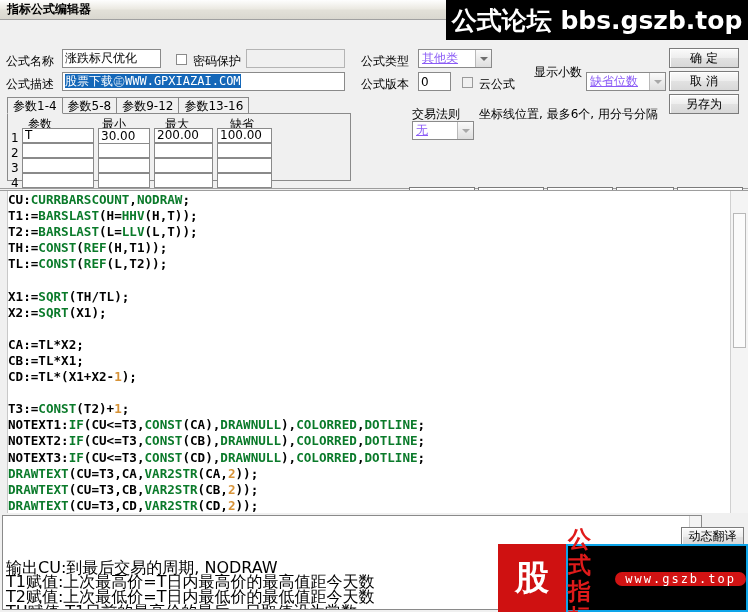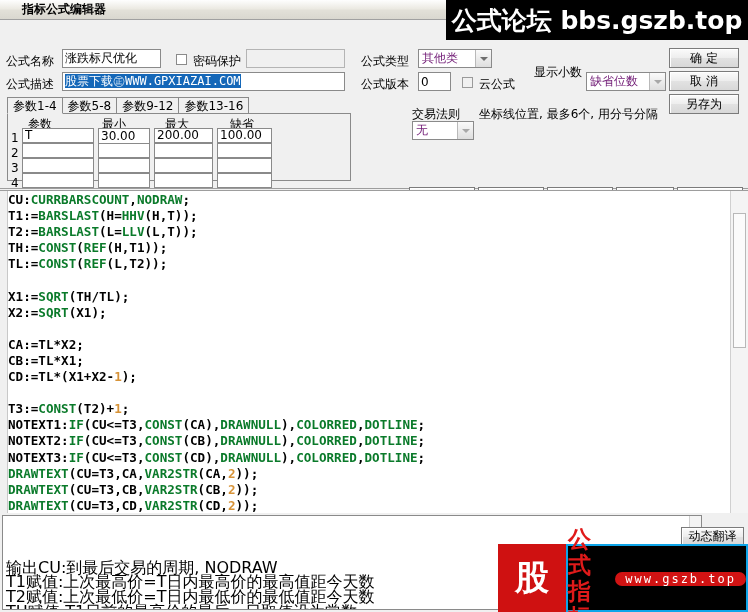--- a/index.html
+++ b/index.html
@@ -11,21 +11,21 @@
     -webkit-font-smoothing:none;
   }
   .app{position:relative;width:748px;height:612px;background:#f0f0f0;}
 
   
   .titlebar{
     height:20px;
     background:linear-gradient(to bottom,#fefefe 0%,#eceae3 45%,#e2e0d8 55%,#d9d7cf 100%);
     border-bottom:1px solid #a0a0a0;
     display:flex;align-items:center;
-    padding-left:22px;
+    padding-left:7px;
     font-weight:bold;font-size:12px;color:#000;
     box-sizing:border-box;
   }
 
   
   .topform{position:relative;height:169px;background:#f0f0f0;
            border-bottom:1px solid #9d9d9d;box-sizing:border-box;}
 
   .lbl{font-size:12px;color:#000;white-space:nowrap;}
   .tf{
@@ -54,21 +54,21 @@
     background:linear-gradient(to bottom,#fbfbfb 0%,#ededed 50%,#e2e2e2 51%,#d8d8d8 100%);
     box-sizing:border-box;text-align:center;color:#000;font-size:12px;
     display:flex;align-items:flex-end;justify-content:center;
     box-shadow:inset 1px 1px 0 #fff;
     cursor:default;
   }
   .btn.dis{color:#a6a6a6;text-shadow:1px 1px 0 #fff;}
 
   
   .combo{border:1px solid #8a8a8a;background:#fff;box-sizing:border-box;
-         display:flex;align-items:center;font-size:12px;color:#701a75;padding-left:3px;}
+         display:flex;align-items:center;font-size:12px;color:#8b5cf6;padding-left:3px;text-decoration:underline;}
   .combo .arrow{
     margin-left:auto;width:15px;height:100%;
     background:linear-gradient(to bottom,#fafafa,#dedede);
     border-left:1px solid #b9b9b9;
     display:flex;align-items:center;justify-content:center;
   }
   .tri{width:0;height:0;border-left:4px solid transparent;border-right:4px solid transparent;
        border-top:4px solid #6f6f6f;}
   .tri.light{border-top-color:#a8a8a8;}
 

